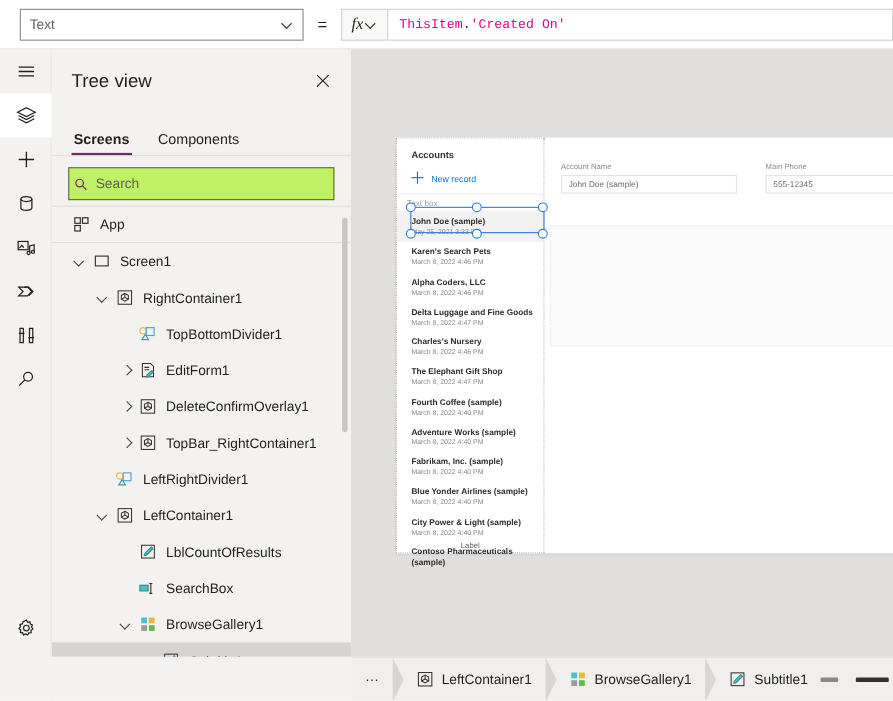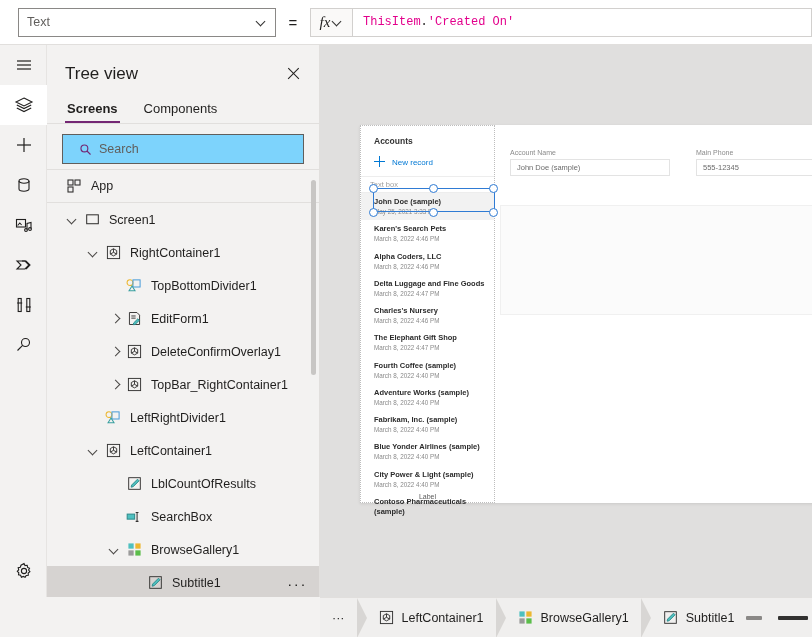--- a/index.html
+++ b/index.html
@@ -74,35 +74,35 @@
     margin-top: 8px;
   }
   .tree-title { flex: 1; font-size: 17px; color: #201f1e; font-weight: 400; }
   .close-x { width: 22px; height: 22px; position: relative; cursor: pointer; }
   .close-x::before, .close-x::after {
     content:""; position:absolute; left: 3px; top: 10px; width: 15px; height: 1.2px; background:#201f1e;
   }
   .close-x::before { transform: rotate(45deg); }
   .close-x::after  { transform: rotate(-45deg); }
 
-  .tabs { display:flex; padding: 0 18px; margin-top: 2px; }
+  .tabs { display:flex; padding: 0 18px; margin-top: 20px; }
   .tab {
     font-size: 13px; color: #201f1e; padding: 4px 2px 7px 2px; margin-right: 22px;
     position: relative; cursor: pointer;
   }
   .tab.active { font-weight: bold; }
   .tab.active::after {
     content:""; position:absolute; left: 0; right: 0; bottom: 0; height: 2px; background: #742774;
   }
   .tab-divider { height:1px; background:#e1dfdd; margin-top:0; }
 
   .search-wrap { padding: 10px 15px 0 15px; }
   .search-box {
-    height: 30px; border: 1px solid #605e5c; background:#7dd3fc;
-    display:flex; align-items:center; padding: 0 16px;
+    height: 30px; border: 1px solid #605e5c; background:#bef264;
+    display:flex; align-items:center; padding: 0 4px;
   }
   .search-box .placeholder { font-size: 12.5px; color: #605e5c; margin-left: 7px; }
 
   .new-screen {
     display:flex; align-items:center; height: 31px; padding: 0 15px; margin-top: 2px; cursor:pointer;
   }
   .new-screen .ns-label { font-size: 12.5px; color:#201f1e; margin: 0 7px 0 8px; }
   .plus-purple { position:relative; width:15px; height:15px; flex:0 0 auto; }
   .plus-purple::before { content:""; position:absolute; left:0; top:7px; width:15px; height:1.4px; background:#742774; }
   .plus-purple::after  { content:""; position:absolute; left:6.8px; top:0; width:1.4px; height:15px; background:#742774; }

